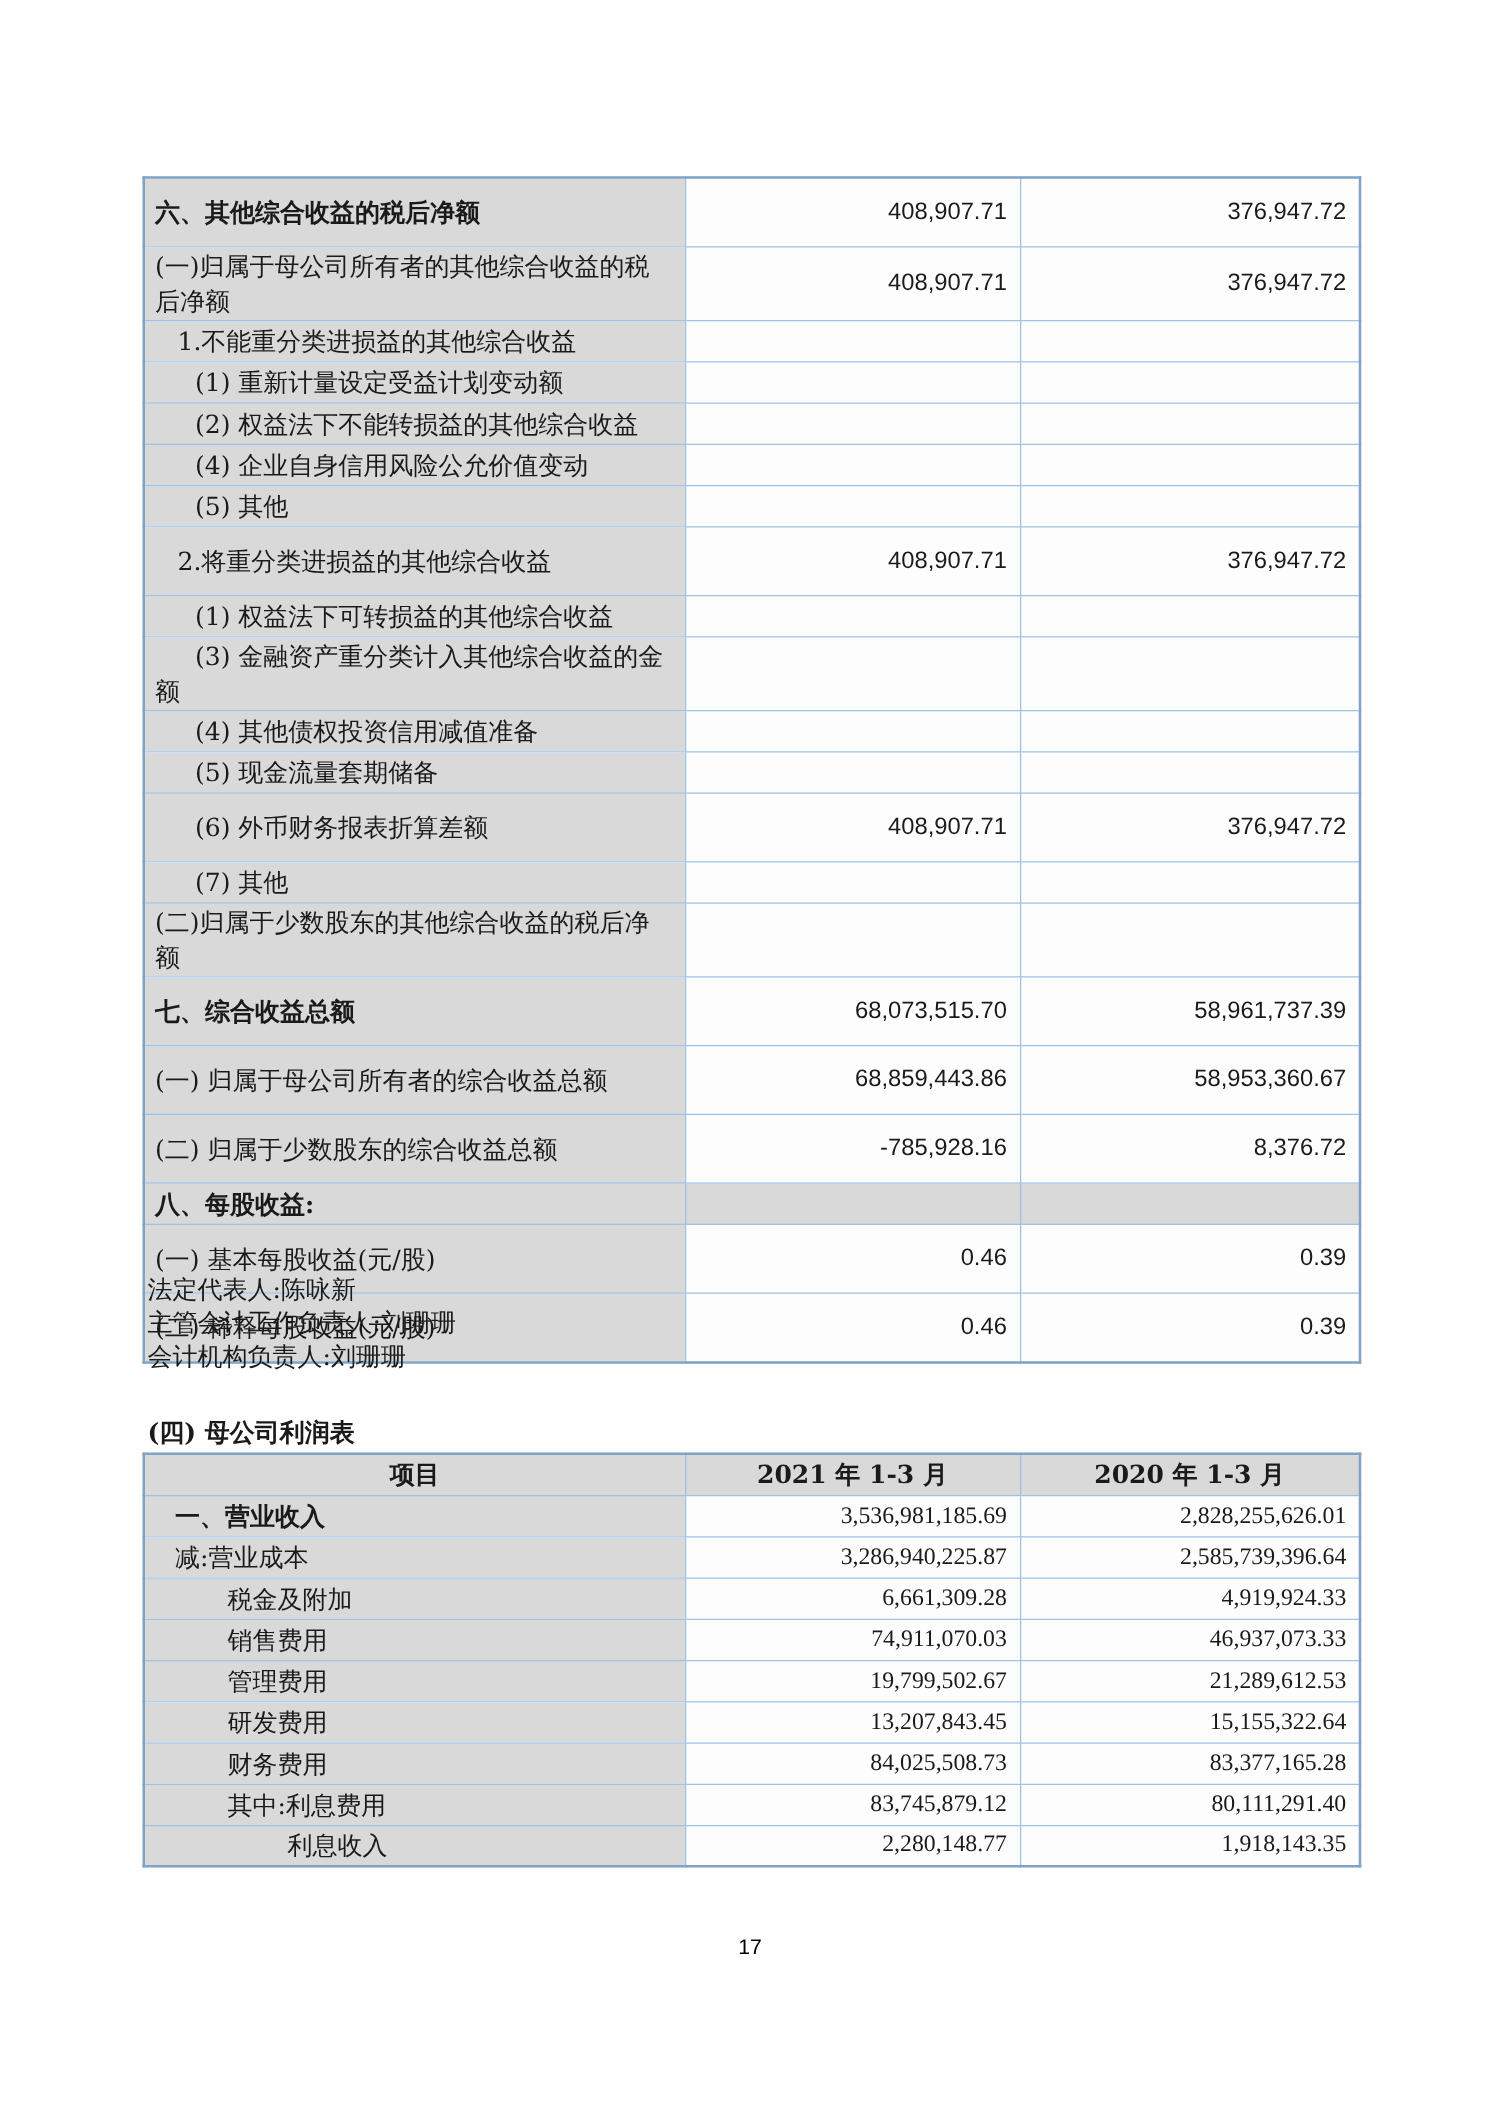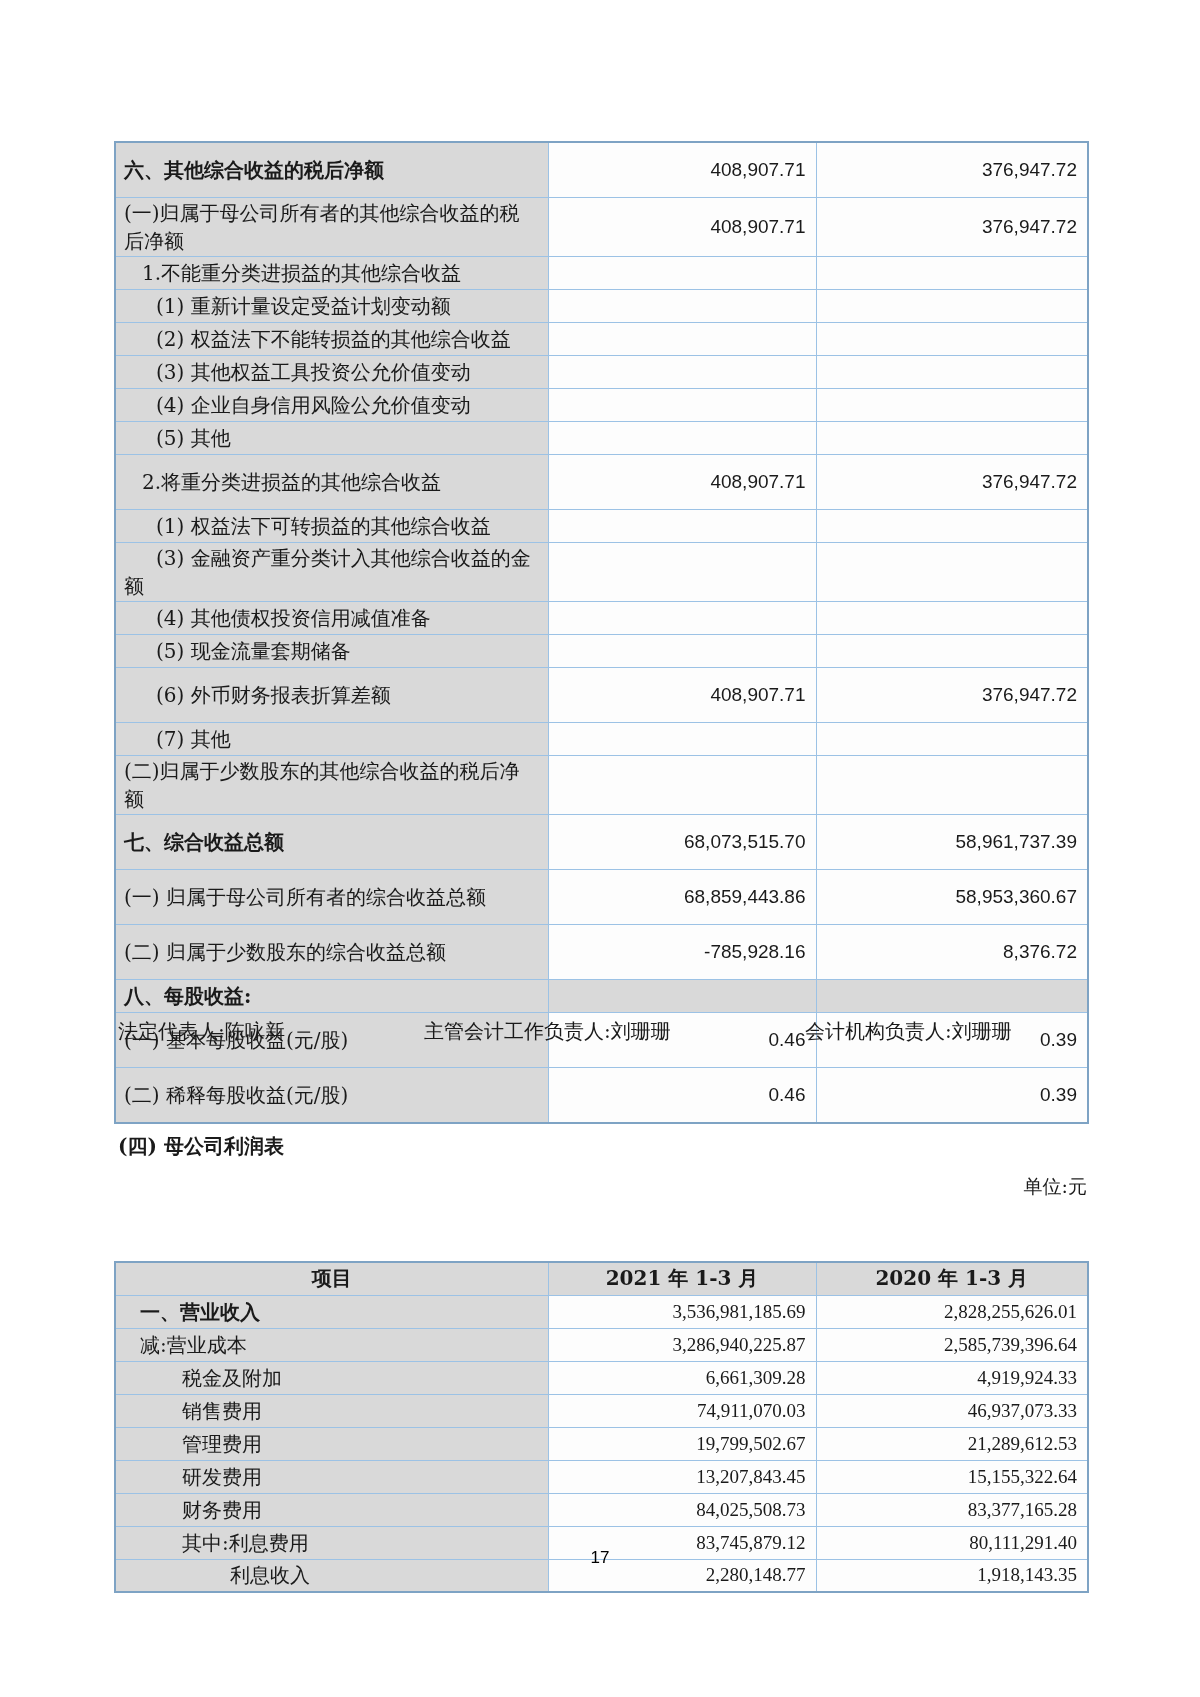--- a/index.html
+++ b/index.html
@@ -14,30 +14,30 @@
   .t1{top:141px;}
   .t1 td{height:33px;}
   .t1 td.label{background:#d9d9d9;font-size:20px;line-height:28px;padding:1px 8px;}
   .t1 td.num{background:#fdfdfd;font-family:"Liberation Sans","DejaVu Sans",sans-serif;font-size:19px;text-align:right;padding:16px 10px;}
   .t1 tr.bold td.label{font-weight:bold;}
   .t1 tr.i1 td.label{text-indent:18px;}
   .t1 tr.i2 td.label{text-indent:32px;}
   .t1 tr.grayall td{background:#d9d9d9;}
 
   
-  .sig{position:absolute;left:118px;top:1018px;width:973px;display:flex;font-size:20px;white-space:nowrap;}
+  .sig{position:absolute;left:118px;top:1018px;width:973px;display:flex;font-size:20px;white-space:nowrap;flex-direction:column;}
   .sig .s1{width:306px;}
   .sig .s2{width:381px;}
 
   
   .sec{position:absolute;left:118px;top:1133px;font-size:20px;font-weight:bold;}
   .unit{position:absolute;left:114px;top:1174px;width:973px;text-align:right;font-size:19px;}
 
   
-  .t2{top:1261px;}
+  .t2{top:1162px;}
   .t2 td{height:33px;}
   .t2 thead td{background:#d9d9d9;font-size:20px;font-weight:bold;text-align:center;padding:1px 4px;}
   .t2 td.label{background:#d9d9d9;font-size:20px;line-height:28px;padding:1px 24px;}
   .t2 td.num{background:#fdfdfd;font-family:"Liberation Serif","DejaVu Serif",serif;font-size:19px;text-align:right;padding:1px 10px;}
   .t2 tbody tr.bold td.label{font-weight:bold;}
   .t2 tbody tr.i1 td.label{text-indent:42px;}
   .t2 tbody tr.i2 td.label{text-indent:90px;}
 
   .pageno{position:absolute;left:0;top:1548px;width:100%;text-align:center;font-family:"Liberation Sans","DejaVu Sans",sans-serif;font-size:17px;color:#000000;}
 </style>
@@ -77,25 +77,20 @@
           <td class="num"></td>
           <td class="num"></td>
         </tr>
 
         <tr class="i2">
           <td class="label">(2) 权益法下不能转损益的其他综合收益</td>
           <td class="num"></td>
           <td class="num"></td>
         </tr>
 
-        <tr class="i2">
-          <td class="label">(3) 其他权益工具投资公允价值变动</td>
-          <td class="num"></td>
-          <td class="num"></td>
-        </tr>
 
         <tr class="i2">
           <td class="label">(4) 企业自身信用风险公允价值变动</td>
           <td class="num"></td>
           <td class="num"></td>
         </tr>
 
         <tr class="i2">
           <td class="label">(5) 其他</td>
           <td class="num"></td>

